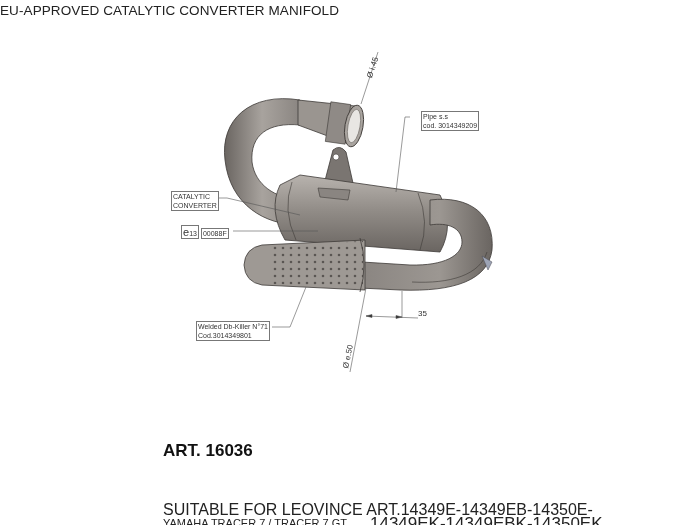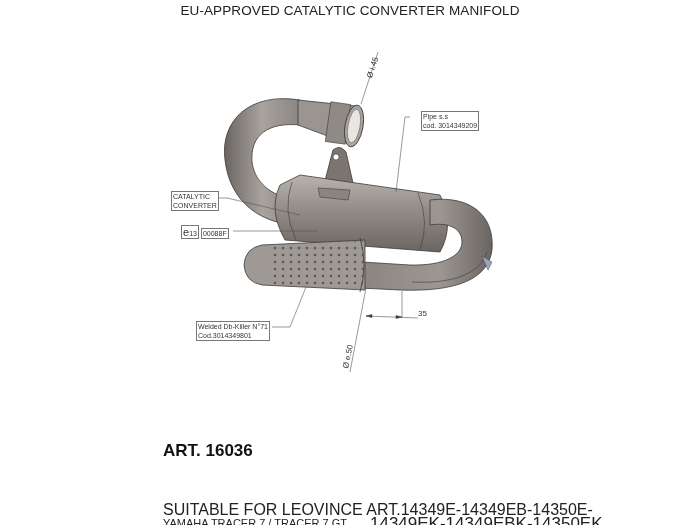--- a/index.html
+++ b/index.html
@@ -1,17 +1,17 @@
 <!DOCTYPE html>
 <html><head>
 <meta charset="utf-8">
 <style>
   html, body { margin:0; padding:0; background:#ffffff; }
   body { width:700px; height:525px; position:relative; overflow:hidden; font-family:"Liberation Sans", sans-serif; color:#1a1a1a; }
-  .title { position:absolute; left:0; width:700px; top:3px; text-align:center; font-size:13.5px; letter-spacing:0.1px; color:#222; }
+  .title { position:absolute; left:0; width:700px; top:3px; text-align:left; font-size:13.5px; letter-spacing:0.1px; color:#222; }
   .drawing { position:absolute; left:0; top:0; width:700px; height:400px; }
   .label-box { position:absolute; border:1px solid #777; background:#fff; font-size:7px; line-height:9px; color:#333; padding:0 1px; white-space:nowrap; }
   .dim { position:absolute; font-size:8px; color:#333; white-space:nowrap; }
   .art { position:absolute; left:163px; top:441px; font-size:17px; font-weight:bold; color:#111; }
   .model { position:absolute; left:163px; top:475px; font-size:11px; color:#222;margin-top:42px; }
   .suit1 { position:absolute; left:163px; top:501px; font-size:16px; color:#222; white-space:nowrap; }
   .suit2 { position:absolute; left:363px; top:514px; font-size:17px; color:#222; white-space:nowrap;margin-left:7px; }
   .e-mark { display:inline-block; border:1px solid #777; padding:0 1px; margin-right:2px; font-size:7px; }
   .e-mark b { font-size:11px; font-weight:normal; }
 </style>

